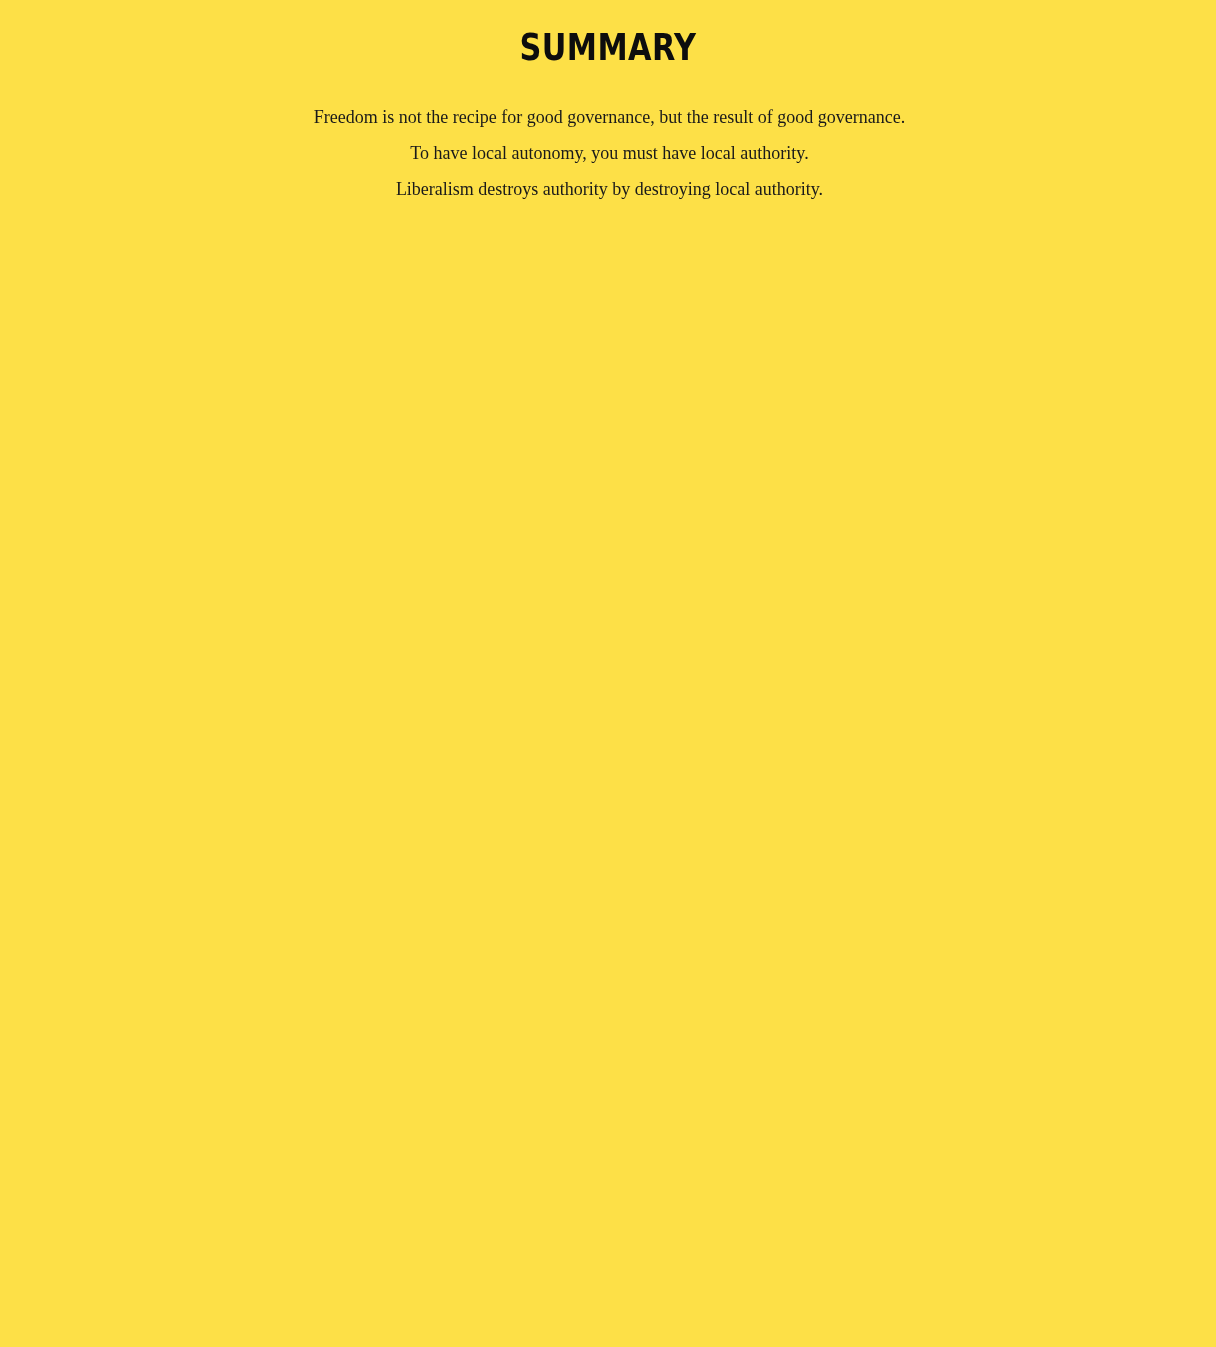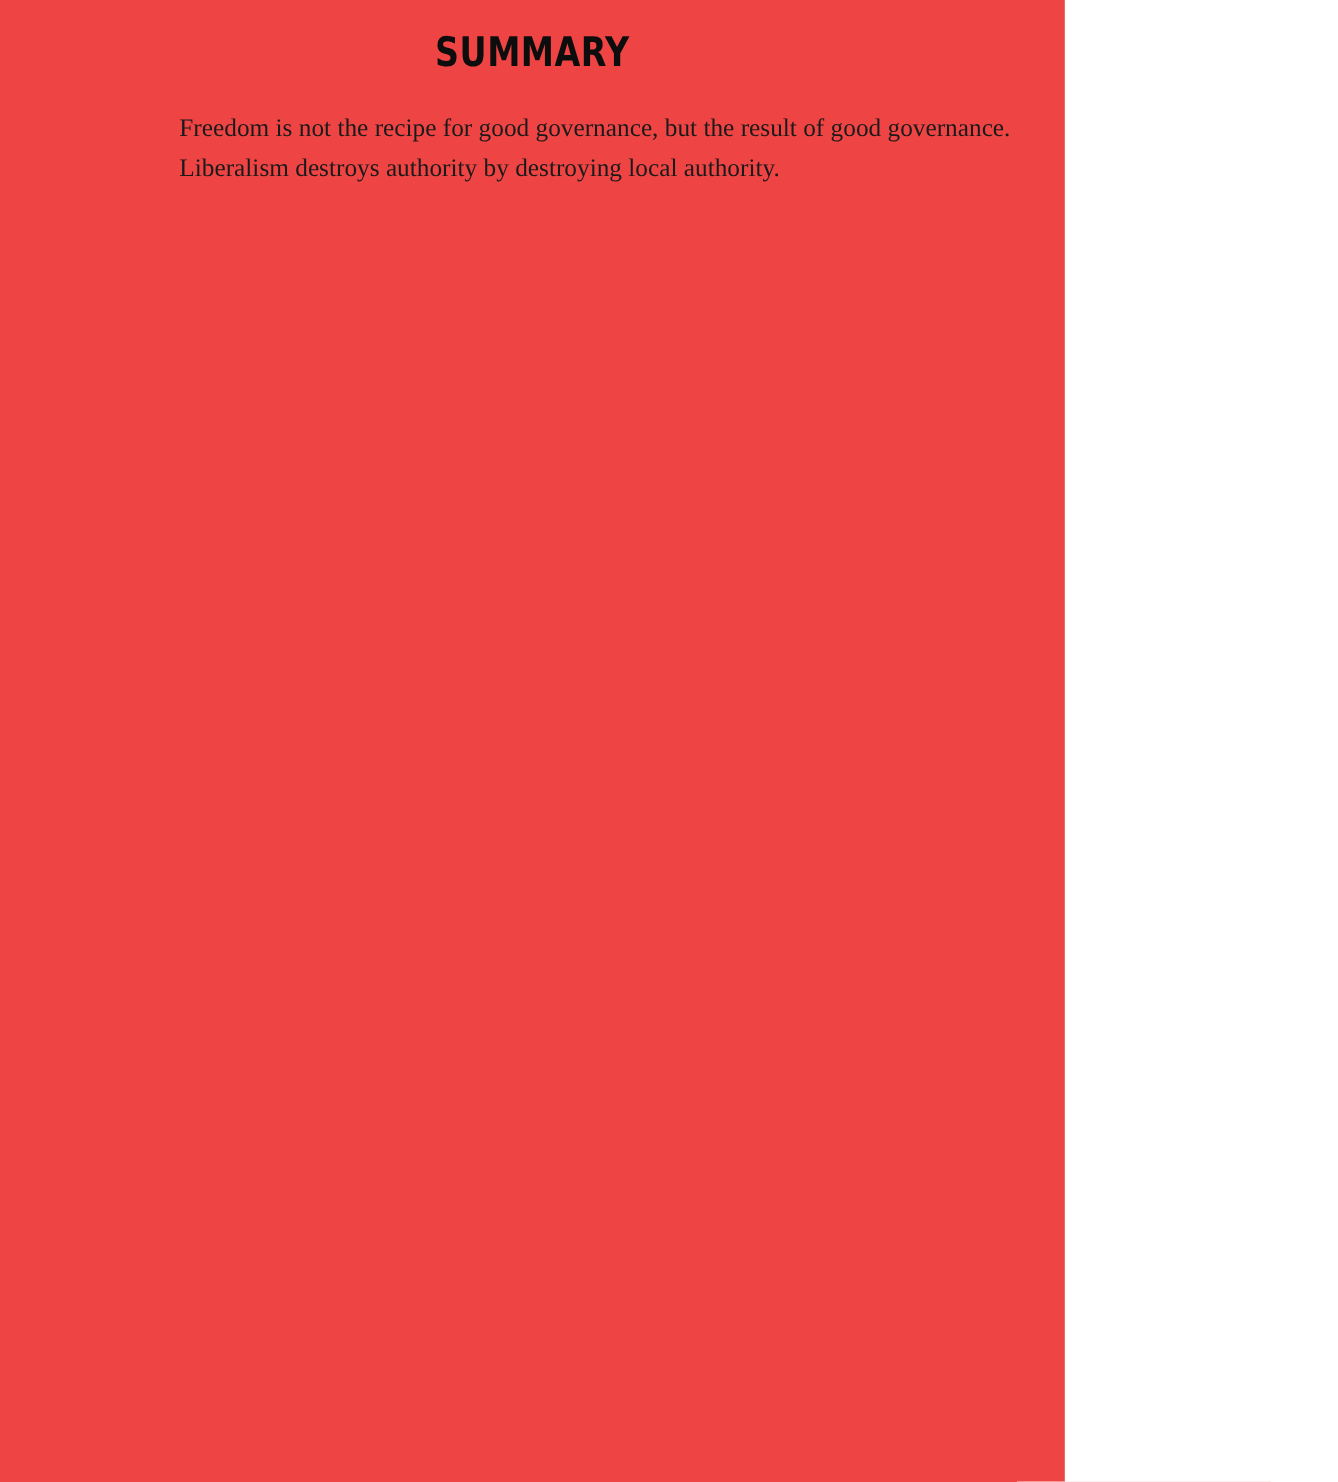--- a/index.html
+++ b/index.html
@@ -9,25 +9,25 @@
   }
   body {
     width: 1216px;
     height: 1347px;
     font-family: "Liberation Serif", serif;
     color: #111111;
     position: relative;
     overflow: hidden;
   }
   .page {
-    width: 968px;
+    width: 1216px;
     min-height: 1347px;
     box-sizing: border-box;
     padding: 0;
-    background: #ef4444;
+    background: #fde047;
   }
   .doc-title {
     text-align: center;
     font-family: "DejaVu Sans", sans-serif;
     font-weight: 700;
     font-size: 37px;
     letter-spacing: 0.5px;
     color: #0d0d0d;
     margin: 0;
     padding-top: 26px;
@@ -35,32 +35,34 @@
     transform: scaleX(0.82);
     transform-origin: center;
   }
   .body-block {
     margin-top: 30px;
     padding-left: 163px;
     padding-right: 160px;
   }
   .body-line {
     font-family: "Liberation Serif", serif;
-    font-size: 23px;
+    font-size: 18px;
     line-height: 36px;
     color: #1a1a1a;
     margin: 0;
     white-space: nowrap;
+    text-align: center;
   }
 </style>
 </head>
 <body>
 
 <div class="page">
 
   <h1 class="doc-title">SUMMARY</h1>
 
   <div class="body-block">
     <p class="body-line">Freedom is not the recipe for good governance, but the result of good governance.</p>
+    <p class="body-line">To have local autonomy, you must have local authority.</p>
     <p class="body-line">Liberalism destroys authority by destroying local authority.</p>
   </div>
 
 </div>
 
 </body></html>

